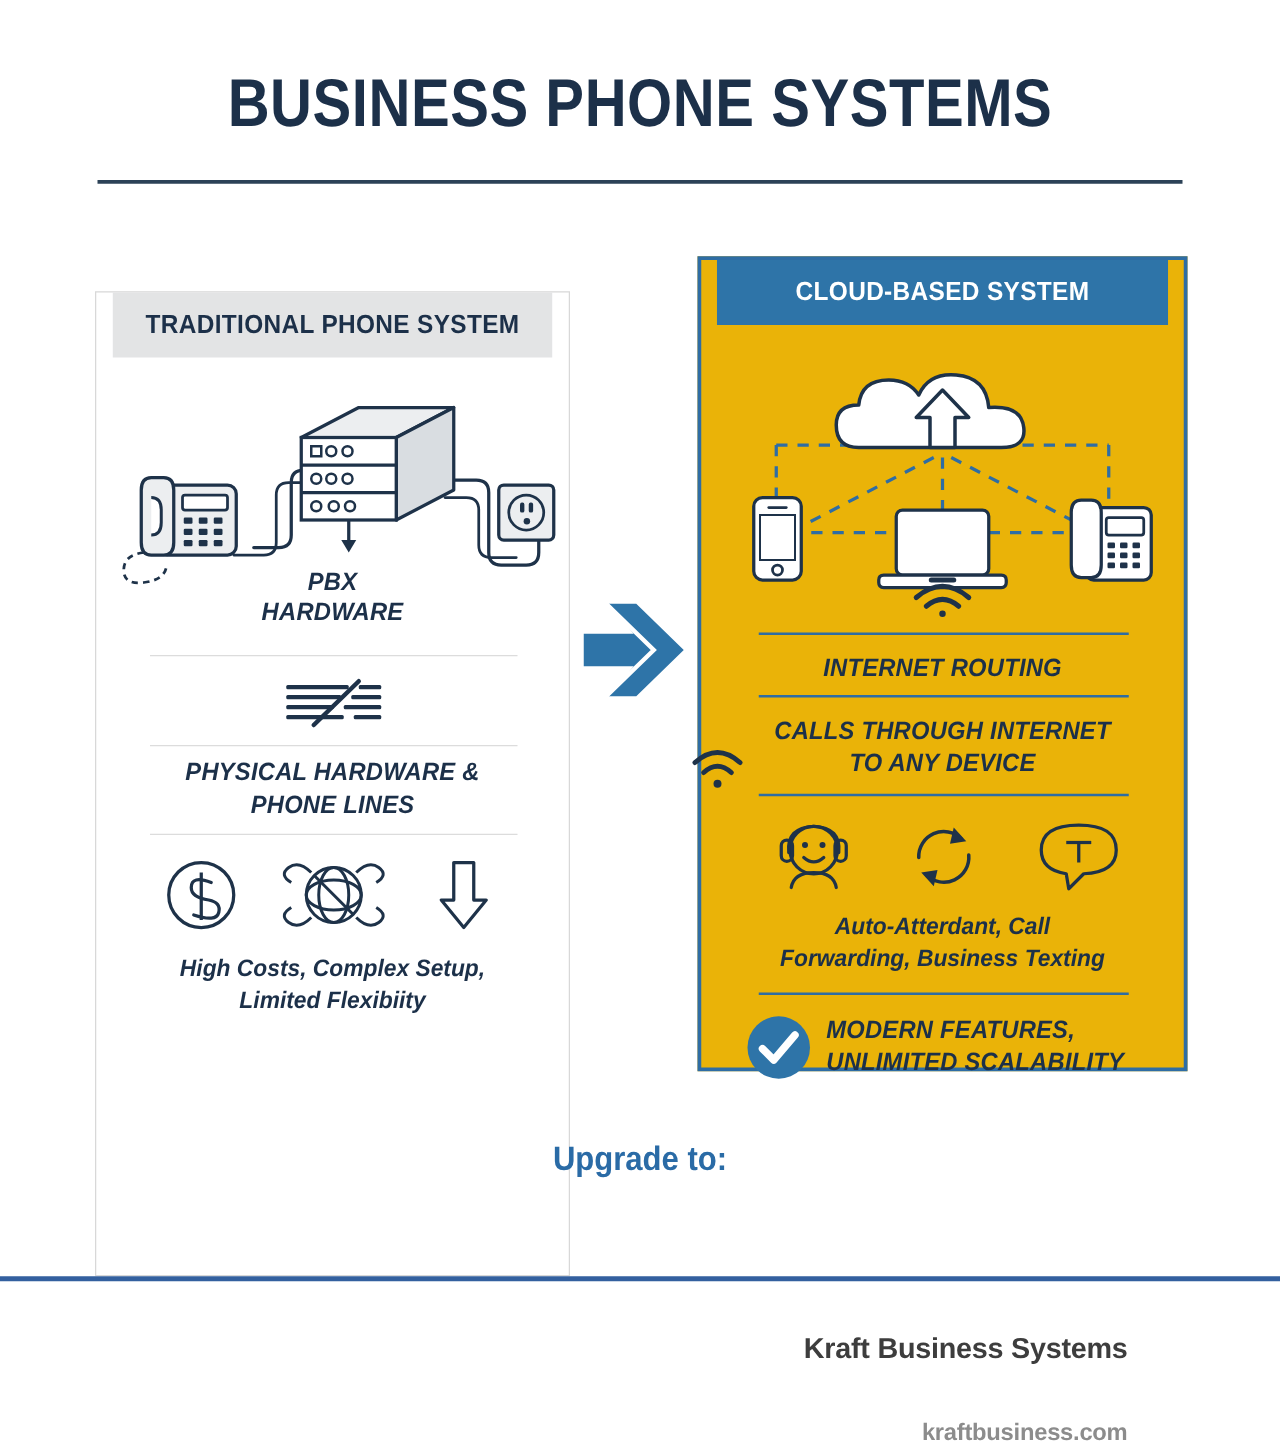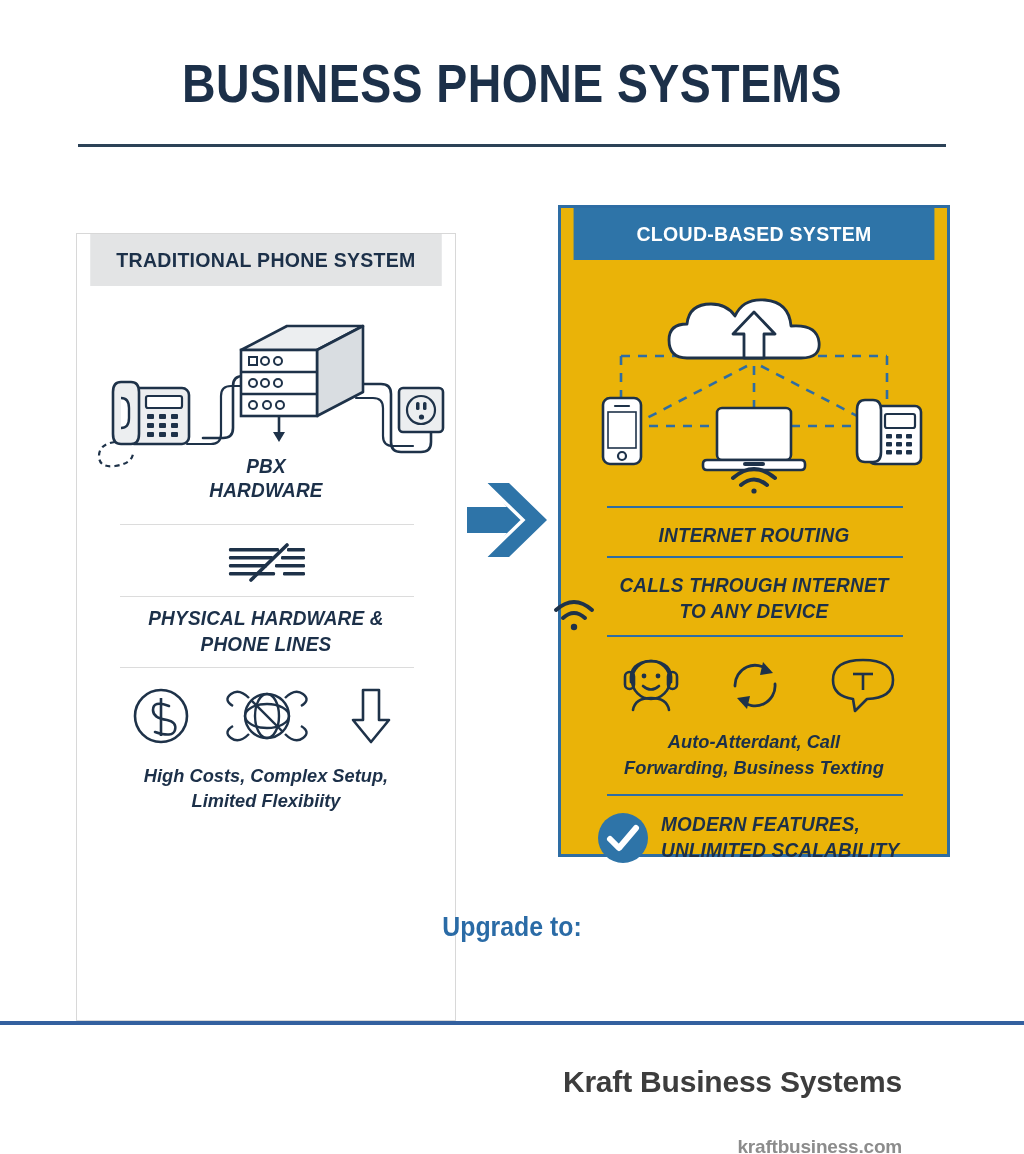--- a/index.html
+++ b/index.html
@@ -155,21 +155,21 @@
     left: 0;
     top: 1021px;
     width: 1024px;
     height: 4px;
     background: #33609f;
   }
   .brand-name {
     position: absolute;
     right: 122px;
     top: 1065px;
-    font-size: 30px;
+    font-size: 23px;
     font-weight: bold;
     color: #3d3d3d;
     letter-spacing: -0.2px;
   }
   .brand-url {
     position: absolute;
     right: 122px;
     top: 1136px;
     font-size: 19px;
     color: #8c8c8c;

